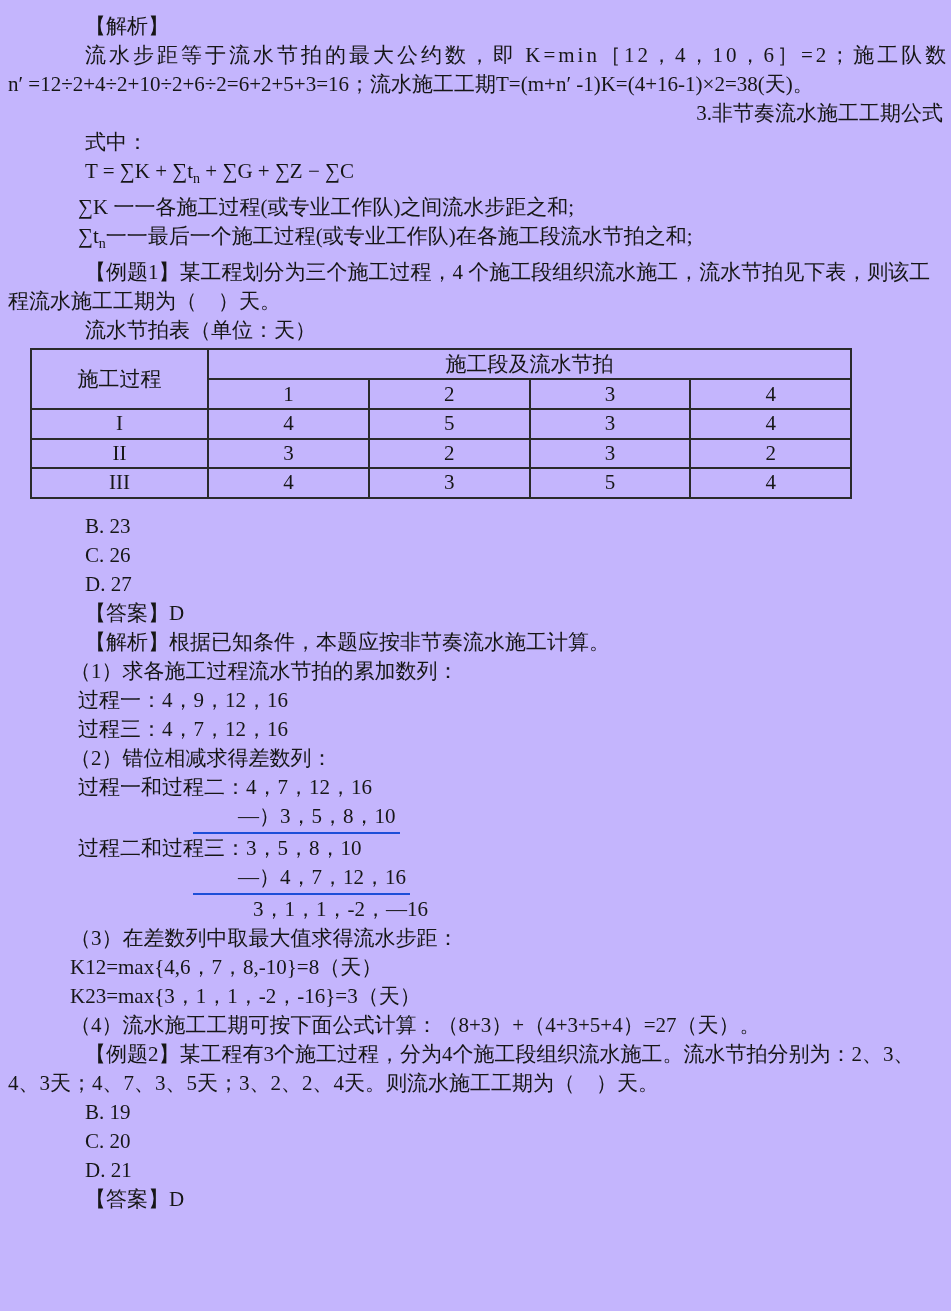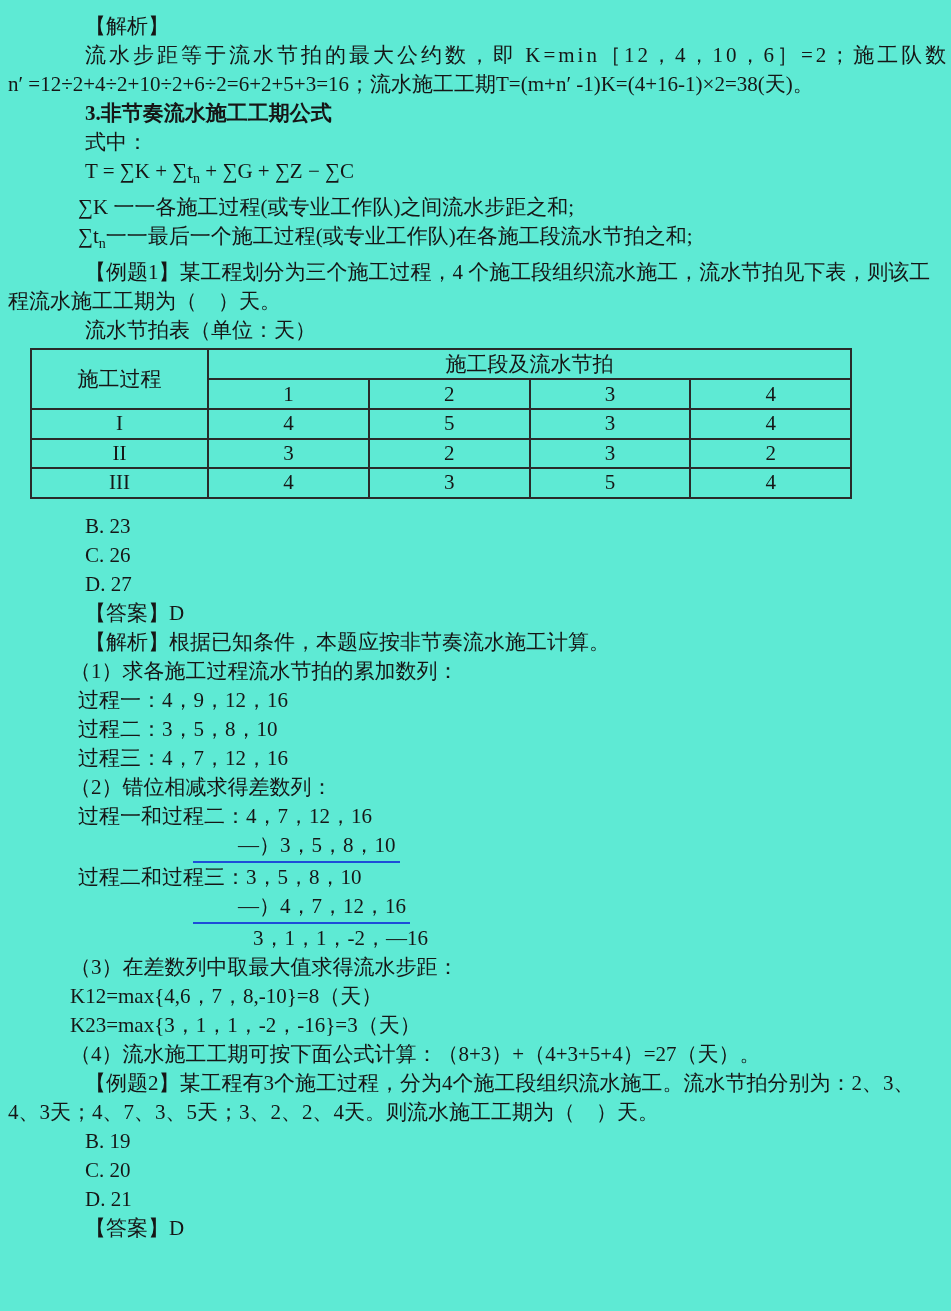--- a/index.html
+++ b/index.html
@@ -1,32 +1,32 @@
 <!DOCTYPE html>
 <html><head>
 <meta charset="utf-8">
 <style>
   html, body { margin: 0; padding: 0; background: #fff; }
   .page {
     position: relative;
     width: 951px;
     height: 1311px;
-    background: #5eead4;
+    background: #c4b5fd;
     color: #161616;
     font-family: "Liberation Serif", "DejaVu Serif", serif;
     font-size: 21px;
     box-sizing: border-box;
     padding: 12px 8px 0 8px;
     overflow: hidden;
   }
   .page p { margin: 0; line-height: 29px; white-space: nowrap; }
   .ind1 { padding-left: 77px; }      
   .ind2 { padding-left: 62px; }      
   .ind3 { padding-left: 70px; }      
-  .bold { font-weight: bold; }
+  .bold { font-weight: normal; text-align: right; }
   .spread { letter-spacing: 3px; }
   sub { font-size: 14px; }
 
   table.beat {
     border-collapse: collapse;
     table-layout: fixed;
     width: 822px;
     margin: 3px 0 13px 22px;
     text-align: center;
   }
@@ -106,21 +106,20 @@
 
   <p class="ind1">B. 23</p>
   <p class="ind1">C. 26</p>
   <p class="ind1">D. 27</p>
 
   <p class="ind1">【答案】D</p>
   <p class="ind1">【解析】根据已知条件，本题应按非节奏流水施工计算。</p>
 
   <p class="ind2">（1）求各施工过程流水节拍的累加数列：</p>
   <p class="ind3">过程一：4，9，12，16</p>
-  <p class="ind3">过程二：3，5，8，10</p>
   <p class="ind3">过程三：4，7，12，16</p>
 
   <p class="ind2">（2）错位相减求得差数列：</p>
   <p class="ind3">过程一和过程二：4，7，12，16</p>
   <p class="minus-row"><span class="minus-underline">—）3，5，8，10</span></p>
   <p class="ind3">过程二和过程三：3，5，8，10</p>
   <p class="minus-row"><span class="minus-underline">—）4，7，12，16</span></p>
   <p class="result-row">3，1，1，-2，—16</p>
 
   <p class="ind2">（3）在差数列中取最大值求得流水步距：</p>

